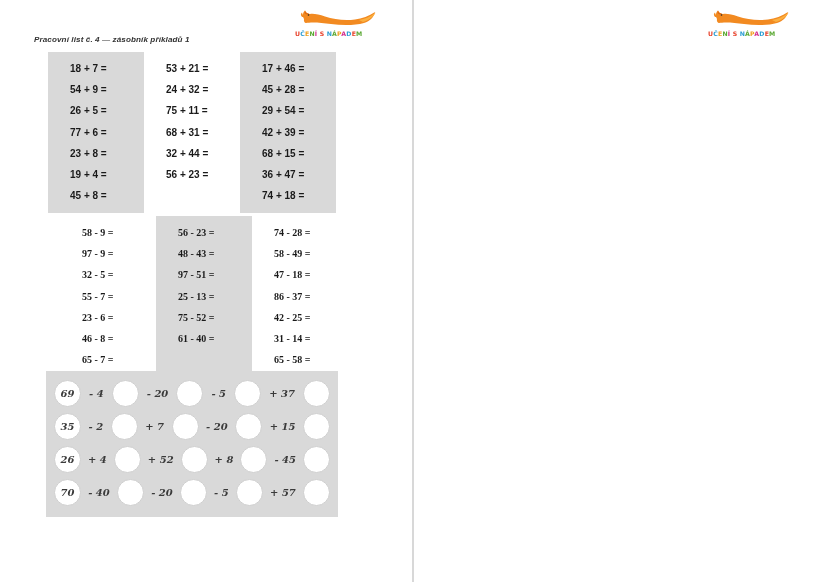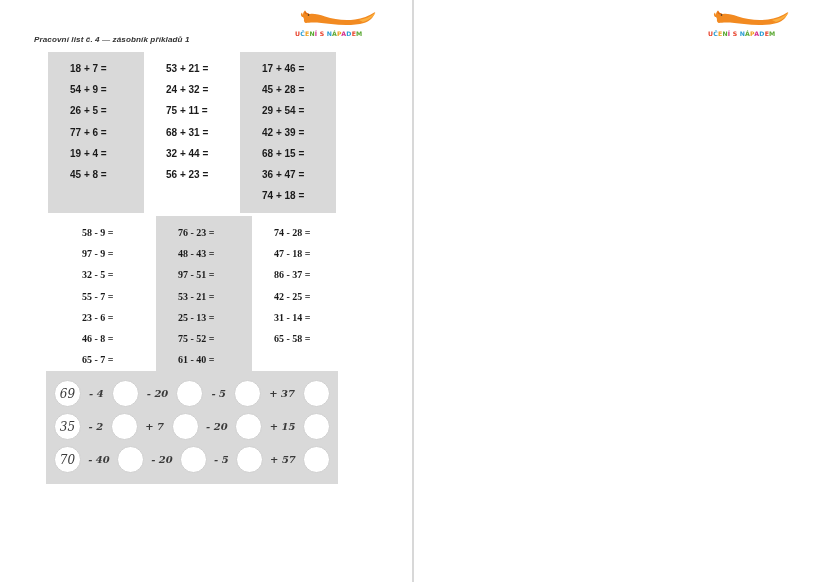--- a/index.html
+++ b/index.html
@@ -129,23 +129,23 @@
     border: 1px solid #cfcfcf;
     box-sizing: border-box;
     display: flex;
     align-items: center;
     justify-content: center;
     font-size: 9.6px;
   }
   .circle.start {
     font-family: "DejaVu Serif", serif;
     font-style: italic;
-    font-weight: normal;
+    font-weight: bold;
     color: #3a3a3a;
-    font-size: 12px;
+    font-size: 10px;
   }
   .op {
     font-family: "DejaVu Serif", serif;
     font-style: italic;
     font-weight: bold;
     font-size: 10px;
     color: #3a3a3a;
     text-align: center;
     white-space: nowrap;
     flex: 1 1 auto;
@@ -171,20 +171,21 @@
     </div>
 
     <div class="sheet-title">Pracovní list č. 4 — zásobník příkladů 1</div>
 
     <div class="exgrid block-add">
         <div class="col shaded">
           <div class="ex">18 + 7 =</div>
           <div class="ex">54 + 9 =</div>
           <div class="ex">26 + 5 =</div>
           <div class="ex">77 + 6 =</div>
+          <div class="ex">23 + 8 =</div>
           <div class="ex">19 + 4 =</div>
           <div class="ex">45 + 8 =</div>
         </div>
         <div class="col">
           <div class="ex">53 + 21 =</div>
           <div class="ex">24 + 32 =</div>
           <div class="ex">75 + 11 =</div>
           <div class="ex">68 + 31 =</div>
           <div class="ex">32 + 44 =</div>
           <div class="ex">56 + 23 =</div>
@@ -203,30 +204,30 @@
         <div class="col">
           <div class="ex">58 - 9 =</div>
           <div class="ex">97 - 9 =</div>
           <div class="ex">32 - 5 =</div>
           <div class="ex">55 - 7 =</div>
           <div class="ex">23 - 6 =</div>
           <div class="ex">46 - 8 =</div>
           <div class="ex">65 - 7 =</div>
         </div>
         <div class="col shaded">
-          <div class="ex">76 - 23 =</div>
+          <div class="ex">56 - 23 =</div>
           <div class="ex">48 - 43 =</div>
           <div class="ex">97 - 51 =</div>
-          <div class="ex">53 - 21 =</div>
           <div class="ex">25 - 13 =</div>
           <div class="ex">75 - 52 =</div>
           <div class="ex">61 - 40 =</div>
         </div>
         <div class="col">
           <div class="ex">74 - 28 =</div>
+          <div class="ex">58 - 49 =</div>
           <div class="ex">47 - 18 =</div>
           <div class="ex">86 - 37 =</div>
           <div class="ex">42 - 25 =</div>
           <div class="ex">31 - 14 =</div>
           <div class="ex">65 - 58 =</div>
         </div>
       </div>
     <div class="chain-panel">
         <div class="chain-row">
           <div class="circle start">69</div>
@@ -241,20 +242,31 @@
         </div>
         <div class="chain-row">
           <div class="circle start">35</div>
           <div class="op">- 2</div>
           <div class="circle"></div>
           <div class="op">+ 7</div>
           <div class="circle"></div>
           <div class="op">- 20</div>
           <div class="circle"></div>
           <div class="op">+ 15</div>
+          <div class="circle"></div>
+        </div>
+        <div class="chain-row">
+          <div class="circle start">26</div>
+          <div class="op">+ 4</div>
+          <div class="circle"></div>
+          <div class="op">+ 52</div>
+          <div class="circle"></div>
+          <div class="op">+ 8</div>
+          <div class="circle"></div>
+          <div class="op">- 45</div>
           <div class="circle"></div>
         </div>
         <div class="chain-row">
           <div class="circle start">70</div>
           <div class="op">- 40</div>
           <div class="circle"></div>
           <div class="op">- 20</div>
           <div class="circle"></div>
           <div class="op">- 5</div>
           <div class="circle"></div>

